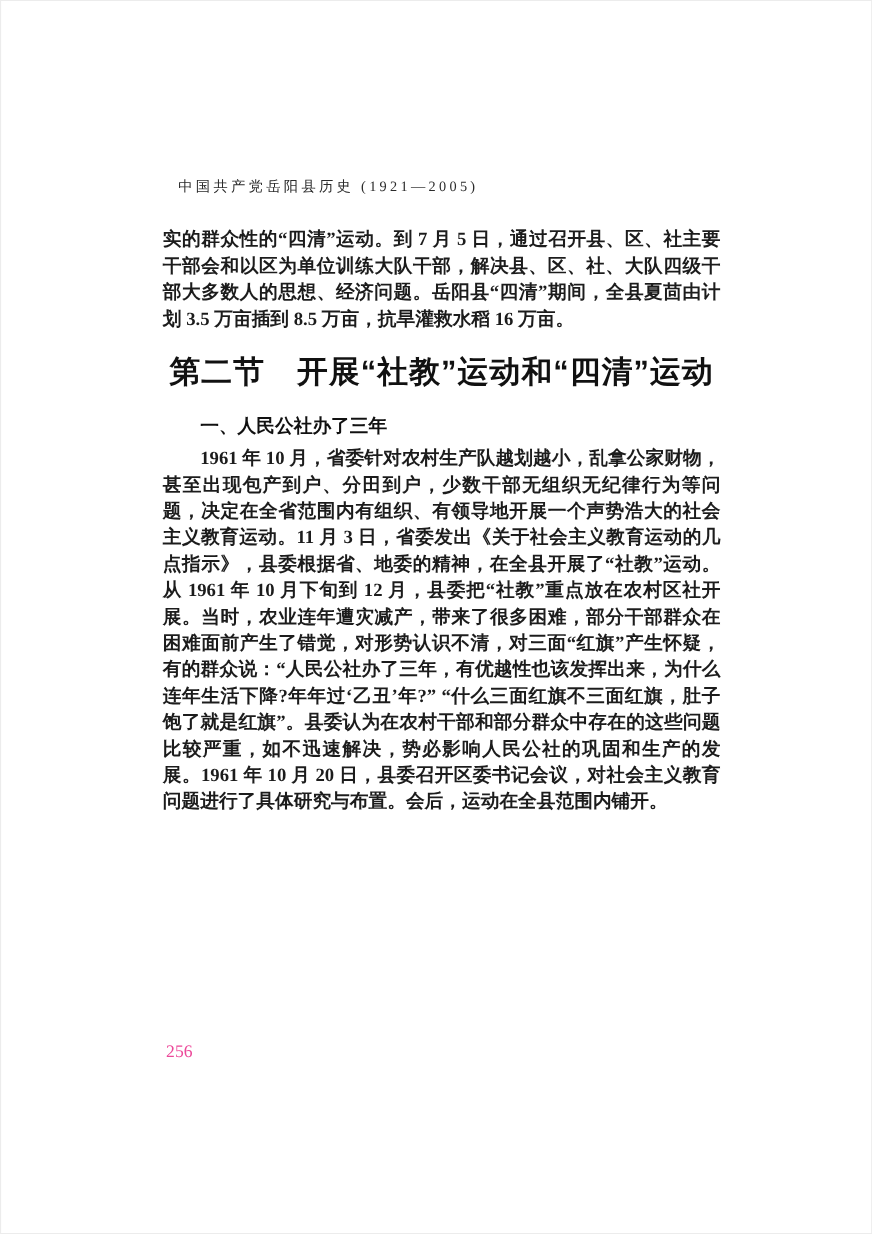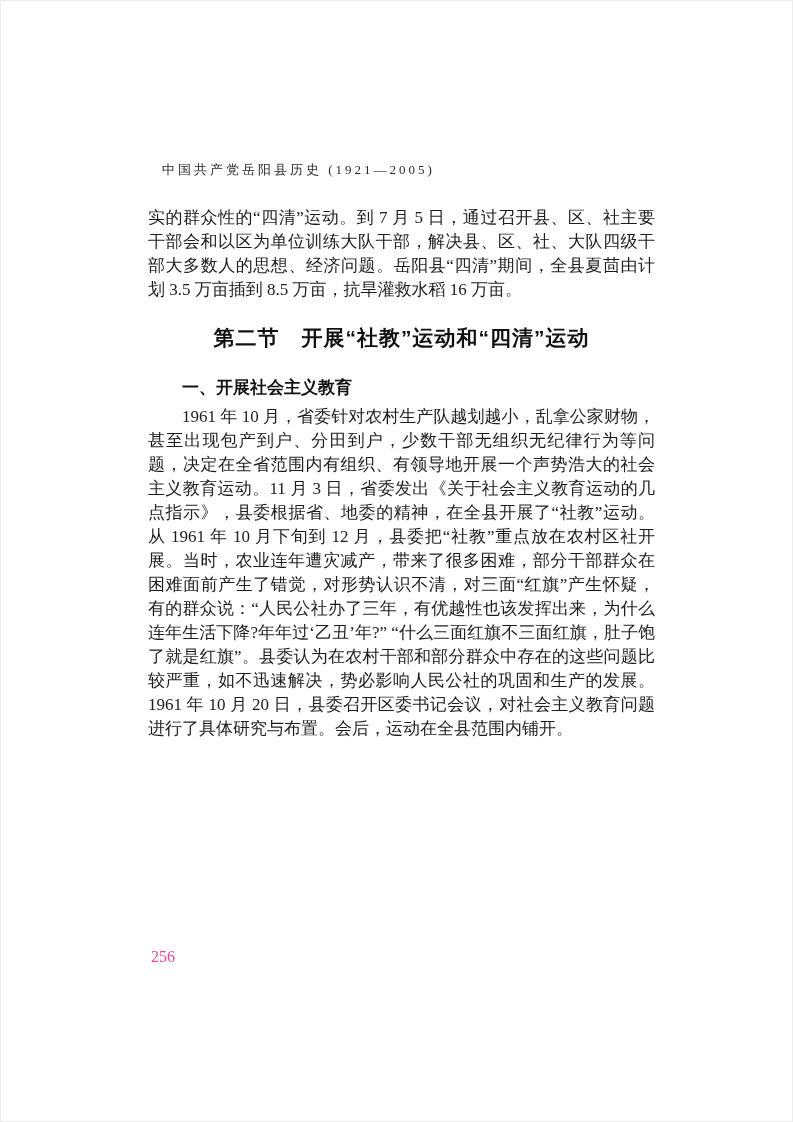--- a/index.html
+++ b/index.html
@@ -33,29 +33,30 @@
     top: 206px;
     width: 507px;
   }
   .para {
     margin: 0;
     font-size: 17px;
     line-height: 24px;
     text-align: justify;
     text-justify: inter-ideograph;
     color: #1c1c1c;
+    font-weight: bold;
   }
   .para.indent {
     text-indent: 2em;
   }
   .section-heading {
     margin: 21px 0 0 0;
     padding: 0;
     font-family: "Liberation Sans", "DejaVu Sans", sans-serif;
-    font-size: 21px;
+    font-size: 28px;
     font-weight: bold;
     line-height: 30px;
     text-align: center;
     letter-spacing: 1px;
     color: #111111;
   }
   .subsection-heading {
     margin: 24px 0 6px 0;
     padding: 0 0 0 2em;
     font-family: "Liberation Sans", "DejaVu Sans", sans-serif;
@@ -78,21 +79,21 @@
 <div class="page">
 
   <div class="running-header">中国共产党岳阳县历史 (1921—2005)</div>
 
   <div class="text-column">
 
     <p class="para">实的群众性的“四清”运动。到 7 月 5 日，通过召开县、区、社主要干部会和以区为单位训练大队干部，解决县、区、社、大队四级干部大多数人的思想、经济问题。岳阳县“四清”期间，全县夏茴由计划 3.5 万亩插到 8.5 万亩，抗旱灌救水稻 16 万亩。</p>
 
     <h1 class="section-heading">第二节　开展“社教”运动和“四清”运动</h1>
 
-    <h2 class="subsection-heading">一、开展社会主义教育</h2>
+    <h2 class="subsection-heading">一、人民公社办了三年</h2>
 
     <p class="para indent">1961 年 10 月，省委针对农村生产队越划越小，乱拿公家财物，甚至出现包产到户、分田到户，少数干部无组织无纪律行为等问题，决定在全省范围内有组织、有领导地开展一个声势浩大的社会主义教育运动。11 月 3 日，省委发出《关于社会主义教育运动的几点指示》，县委根据省、地委的精神，在全县开展了“社教”运动。从 1961 年 10 月下旬到 12 月，县委把“社教”重点放在农村区社开展。当时，农业连年遭灾减产，带来了很多困难，部分干部群众在困难面前产生了错觉，对形势认识不清，对三面“红旗”产生怀疑，有的群众说：“人民公社办了三年，有优越性也该发挥出来，为什么连年生活下降?年年过‘乙丑’年?” “什么三面红旗不三面红旗，肚子饱了就是红旗”。县委认为在农村干部和部分群众中存在的这些问题比较严重，如不迅速解决，势必影响人民公社的巩固和生产的发展。1961 年 10 月 20 日，县委召开区委书记会议，对社会主义教育问题进行了具体研究与布置。会后，运动在全县范围内铺开。</p>
 
 
   </div>
 
   <div class="page-number">256</div>
 
 </div>
 

